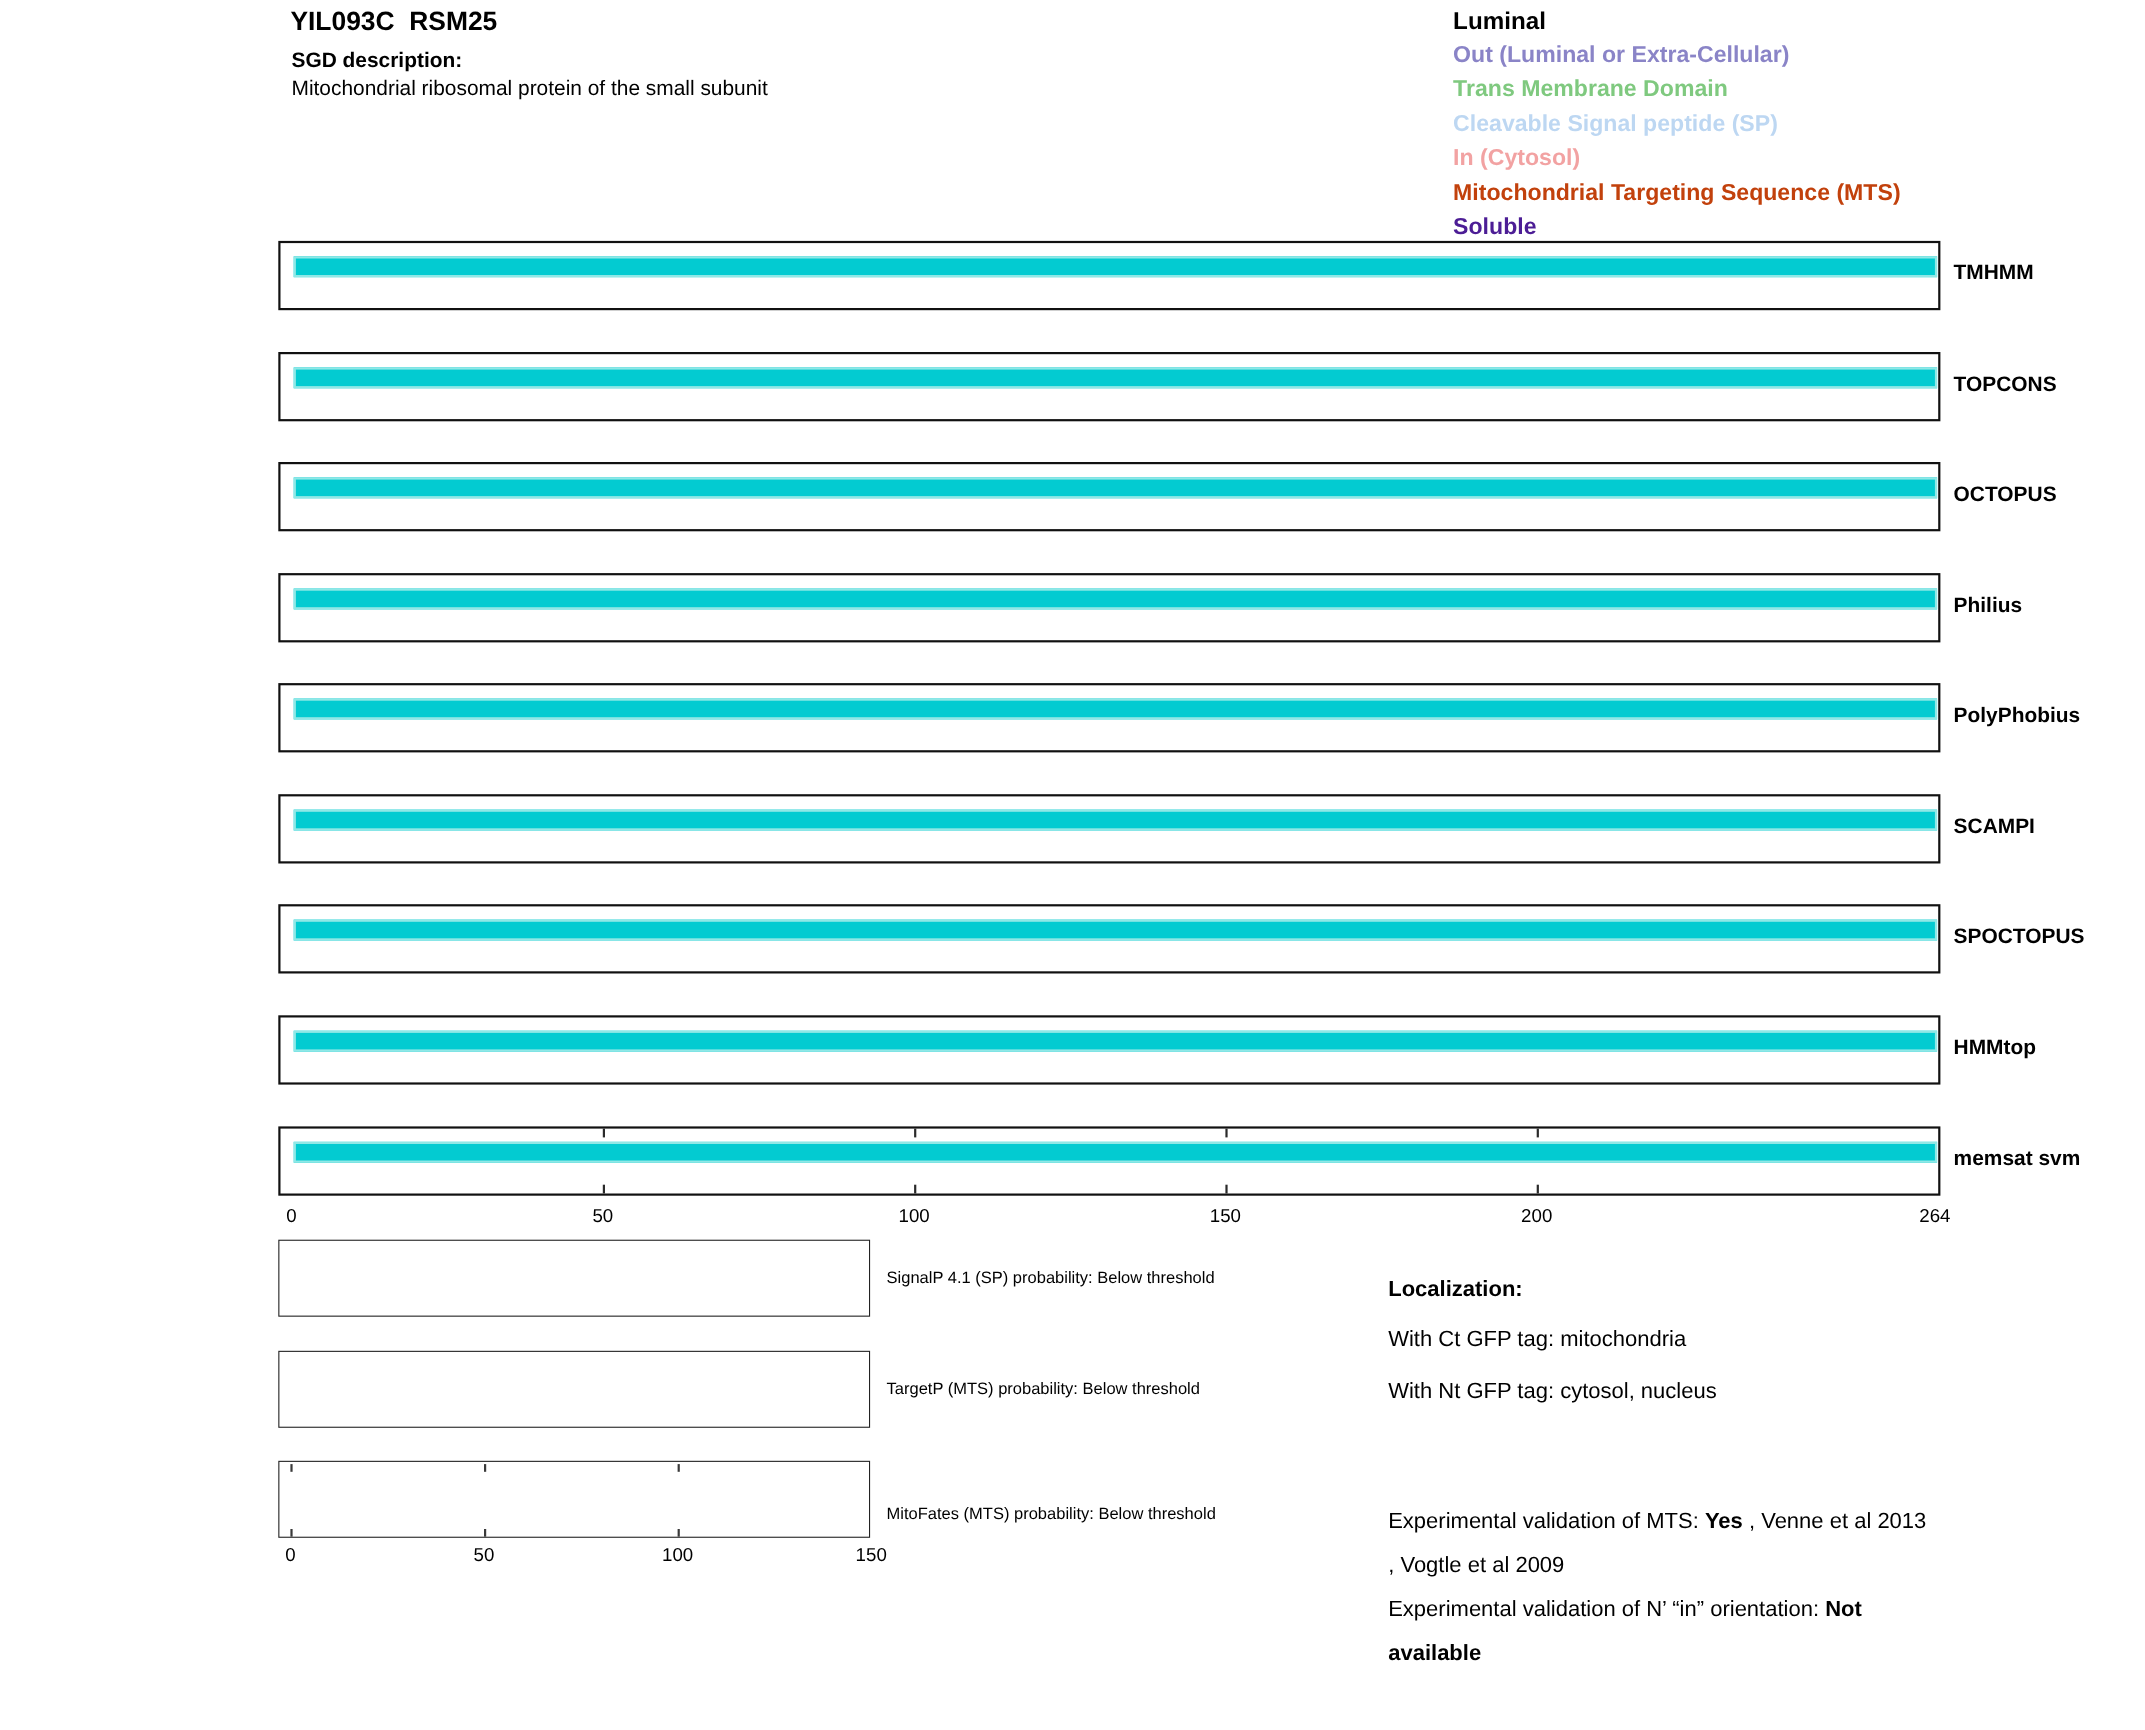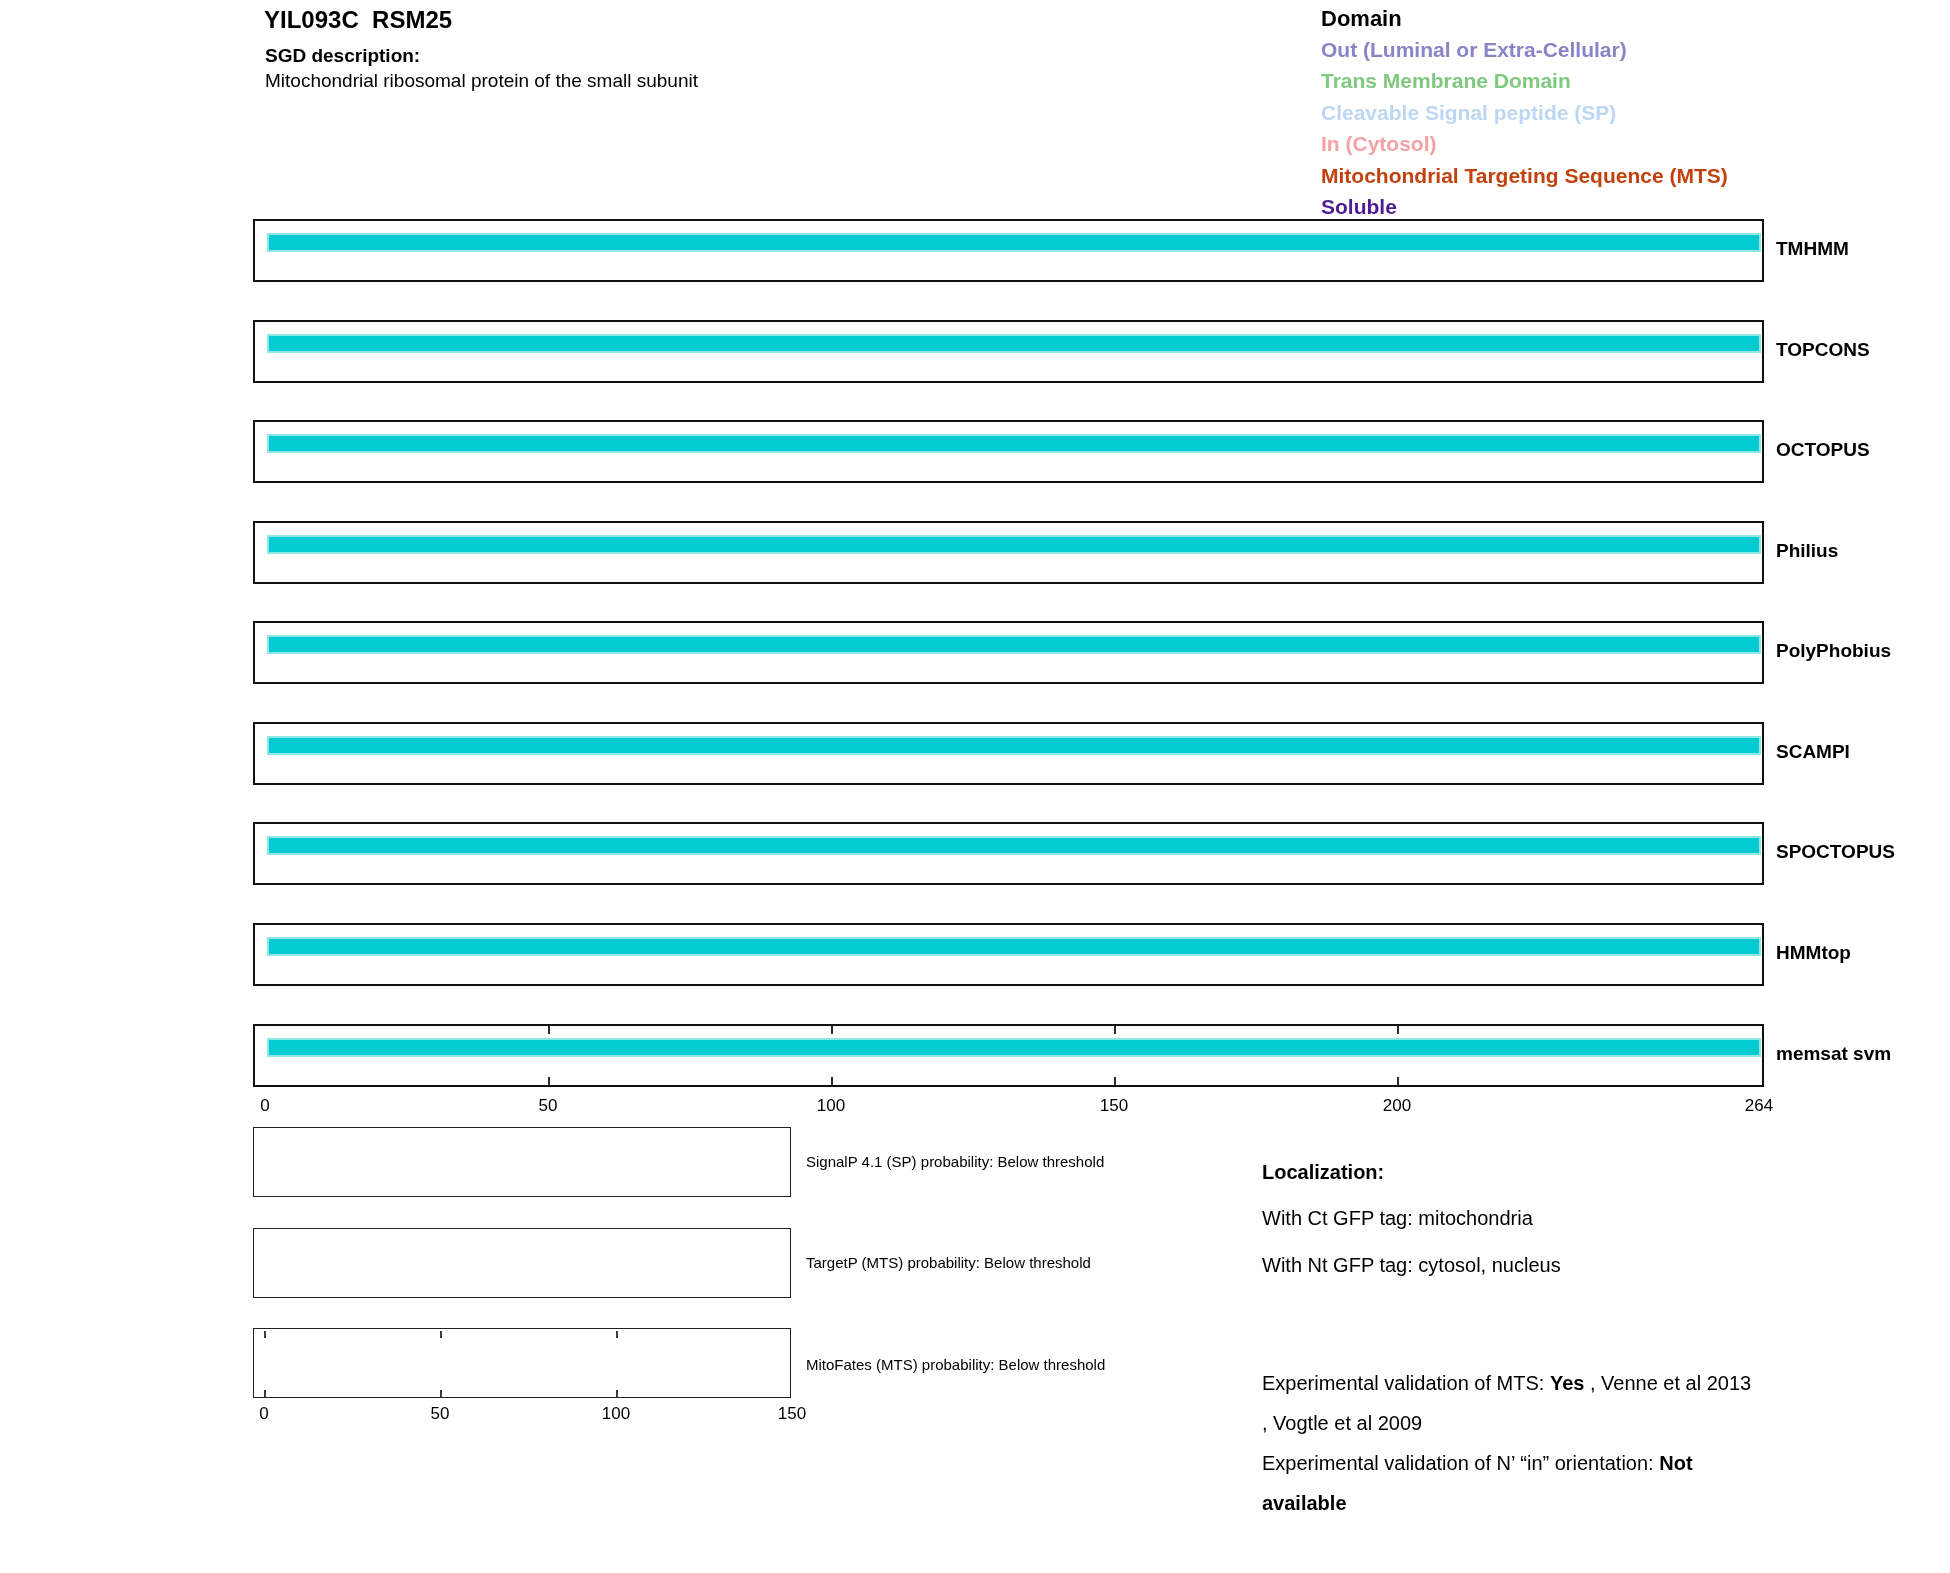--- a/index.html
+++ b/index.html
@@ -30,40 +30,40 @@
 
   
   .axis-label{position:absolute;font-size:17px;transform:translateX(-50%);white-space:nowrap;}
   .main-axis .axis-label{top:1096px;}
   .prob-axis .axis-label{top:1404px;}
 
   
   .prob-box{position:absolute;left:253px;width:538px;height:70px;
             border:1.5px solid #222;box-sizing:border-box;background:#fff;}
   .prob-label{position:absolute;left:806px;font-size:15px;line-height:24px;white-space:nowrap;}
-  .prob-label.wrap{white-space:normal;width:335px;line-height:36px;}
+  .prob-label.wrap{white-space:normal;width:335px;line-height:36px;margin-top:12px;}
 
   
   .loc-heading{position:absolute;left:1262px;top:1161px;font-size:20px;font-weight:bold;}
   .loc-line1{position:absolute;left:1262px;top:1207px;font-size:20px;}
   .loc-line2{position:absolute;left:1262px;top:1254px;font-size:20px;}
   .exp-block{position:absolute;left:1262px;top:1363px;width:660px;font-size:20px;line-height:40px;}
   .exp-block b{font-weight:bold;}
 </style>
 </head>
 <body>
 
 <div id="page">
 
   <div class="title">YIL093C  RSM25</div>
   <div class="sgd-label">SGD description:</div>
   <div class="sgd-desc">Mitochondrial ribosomal protein of the small subunit</div>
 
   <div class="legend">
-    <div class="legend-title">Domain</div>
+    <div class="legend-title">Luminal</div>
     <div class="legend-item" style="color: rgb(138, 132, 199);">Out (Luminal or Extra-Cellular)</div>
     <div class="legend-item" style="color: rgb(127, 201, 127);">Trans Membrane Domain</div>
     <div class="legend-item" style="color: rgb(189, 215, 242);">Cleavable Signal peptide (SP)</div>
     <div class="legend-item" style="color: rgb(242, 162, 162);">In (Cytosol)</div>
     <div class="legend-item" style="color: #c2410c;">Mitochondrial Targeting Sequence (MTS)</div>
     <div class="legend-item" style="color: #4c1d95;">Soluble</div>
   </div>
 
   <div class="track" style="top:219px">
     <div class="track-box">

